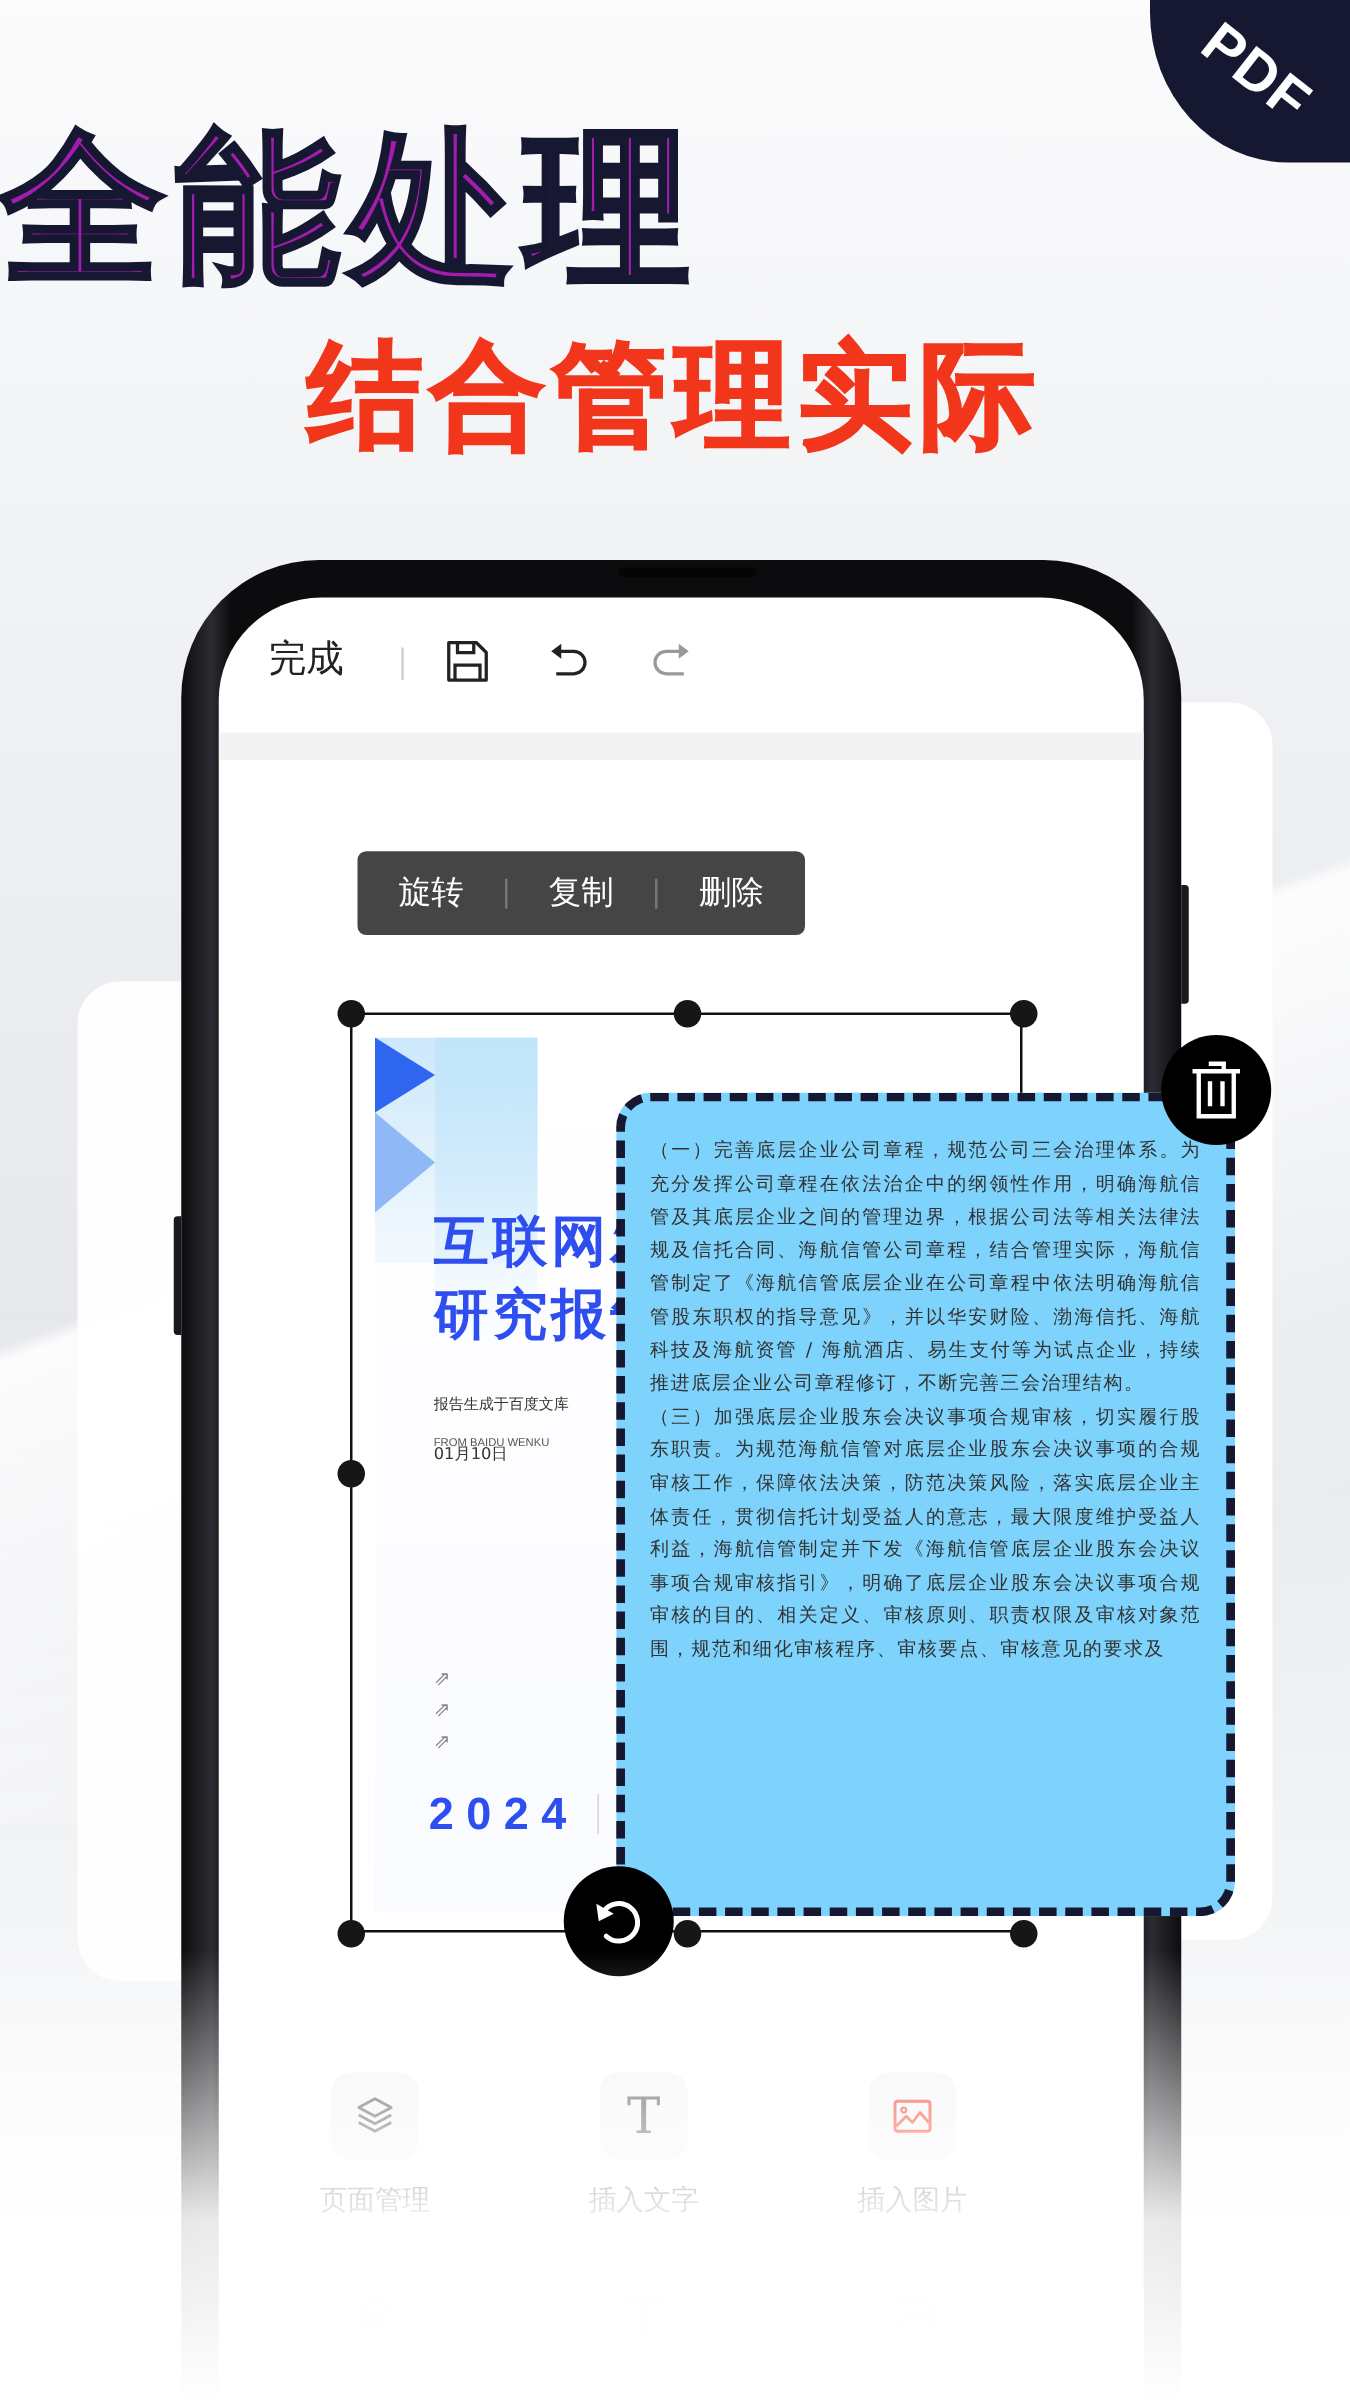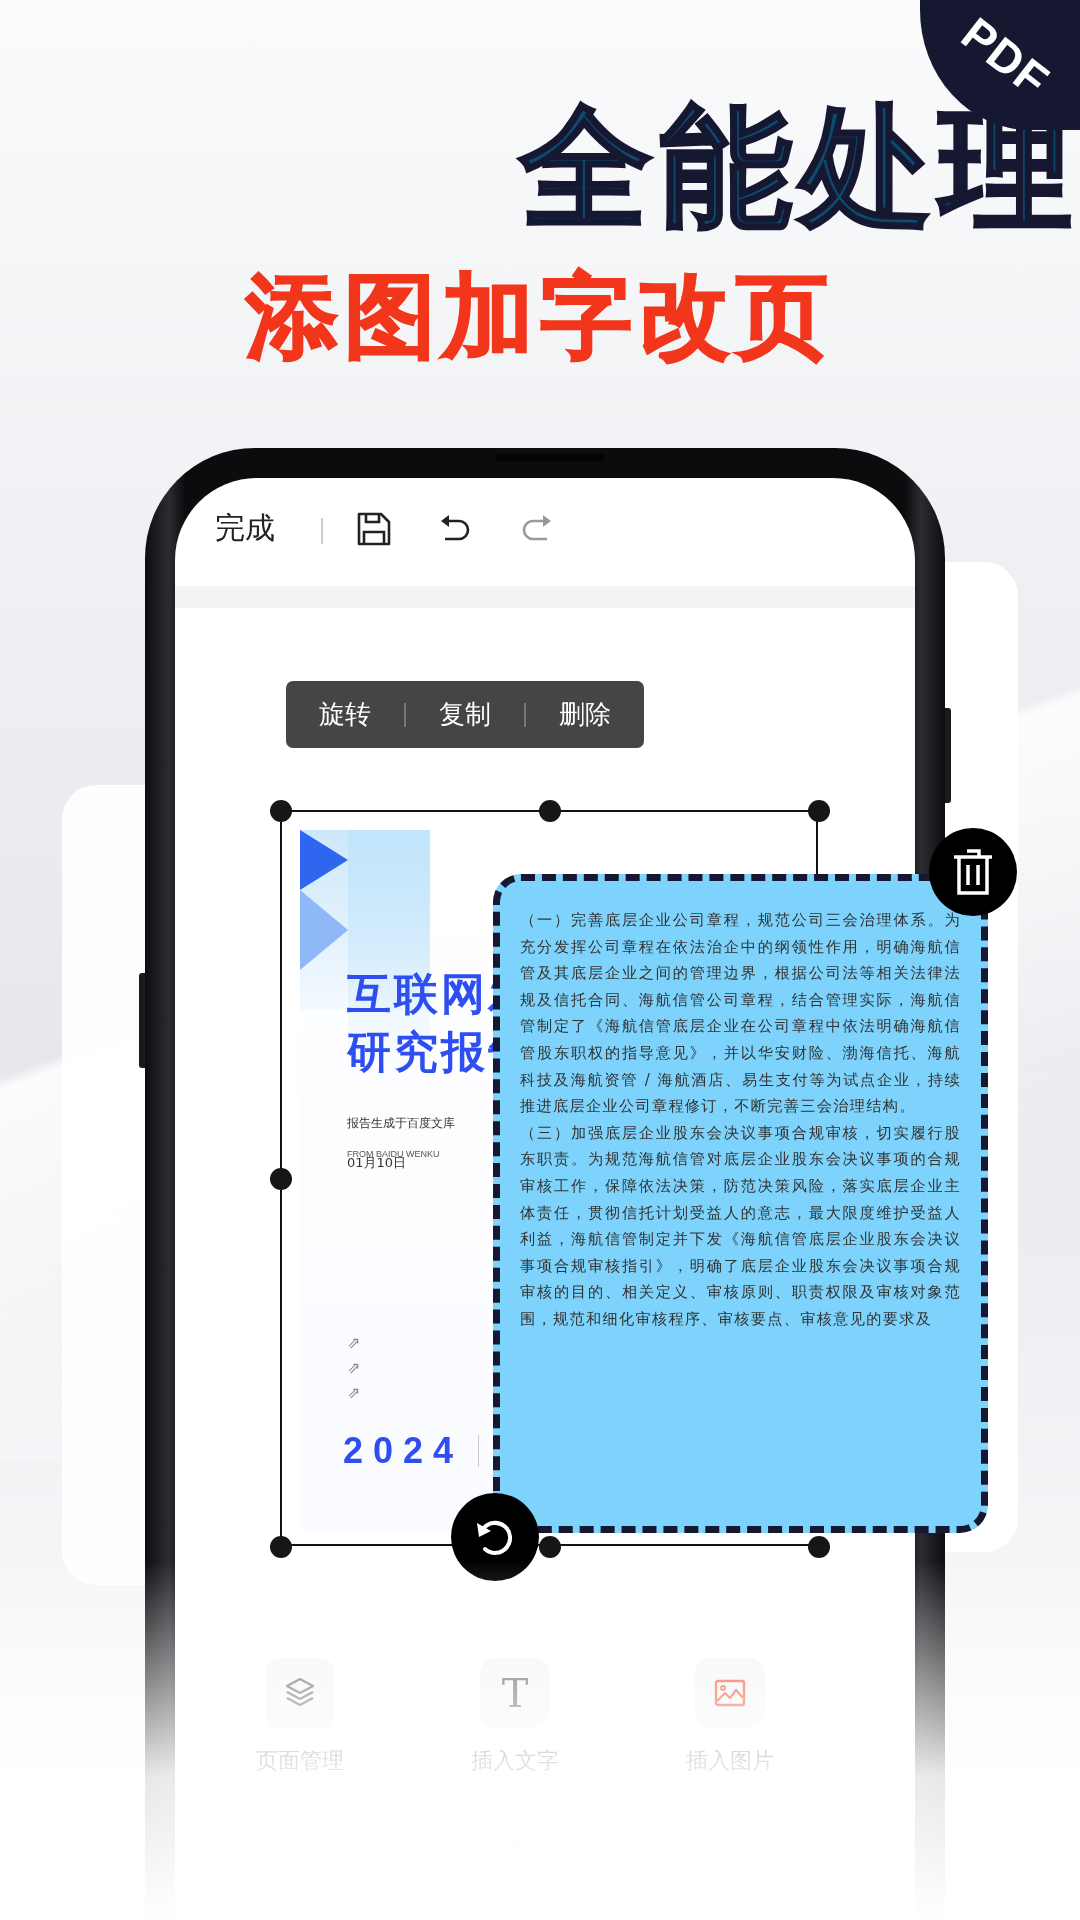--- a/index.html
+++ b/index.html
@@ -36,22 +36,22 @@
     overflow: hidden; z-index: 10;
   }
   .pdf-badge span {
     position: absolute; left: 38px; top: 30px;
     color: #ffffff; font-family: "Liberation Sans", sans-serif; font-weight: bold;
     font-size: 46px; transform: rotate(38deg); letter-spacing: 1px;
   }
 
   
   .headline {
-    position: absolute; left: 0; top: 92px; width: 1080px; text-align: right;
-    font-size: 132px; font-weight: 900; color: #0c4a6e; letter-spacing: 8px;
+    position: absolute; left: 0; top: 92px; width: 1080px; text-align: left;
+    font-size: 132px; font-weight: 900; color: #a21caf; letter-spacing: 8px;
     font-family: "DejaVu Sans", sans-serif; line-height: 150px;
     -webkit-text-stroke: 3px #161730;
   }
   .subheadline {
     position: absolute; left: 0; top: 262px; width: 1080px; text-align: center;
     font-size: 92px; font-weight: 900; color: #f2361c; letter-spacing: 6px;
     font-family: "DejaVu Sans", sans-serif; line-height: 110px;
     -webkit-text-stroke: 2px #f2361c;
   }
 
@@ -191,21 +191,21 @@
 
 <div class="bg-wave"></div>
 <div class="bg-card-left"></div>
 <div class="bg-card-right"></div>
 
 <div class="pdf-badge">
   <span>PDF</span>
 </div>
 
 <div class="headline">全能处理</div>
-<div class="subheadline">添图加字改页</div>
+<div class="subheadline">结合管理实际</div>
 
 <div class="phone">
   <div class="phone-notch"></div>
   <div class="phone-side-btn-left"></div>
   <div class="phone-side-btn-right"></div>
 
   <div class="screen">
 
     <div class="toolbar">
       <div class="tb-done">完成</div>

